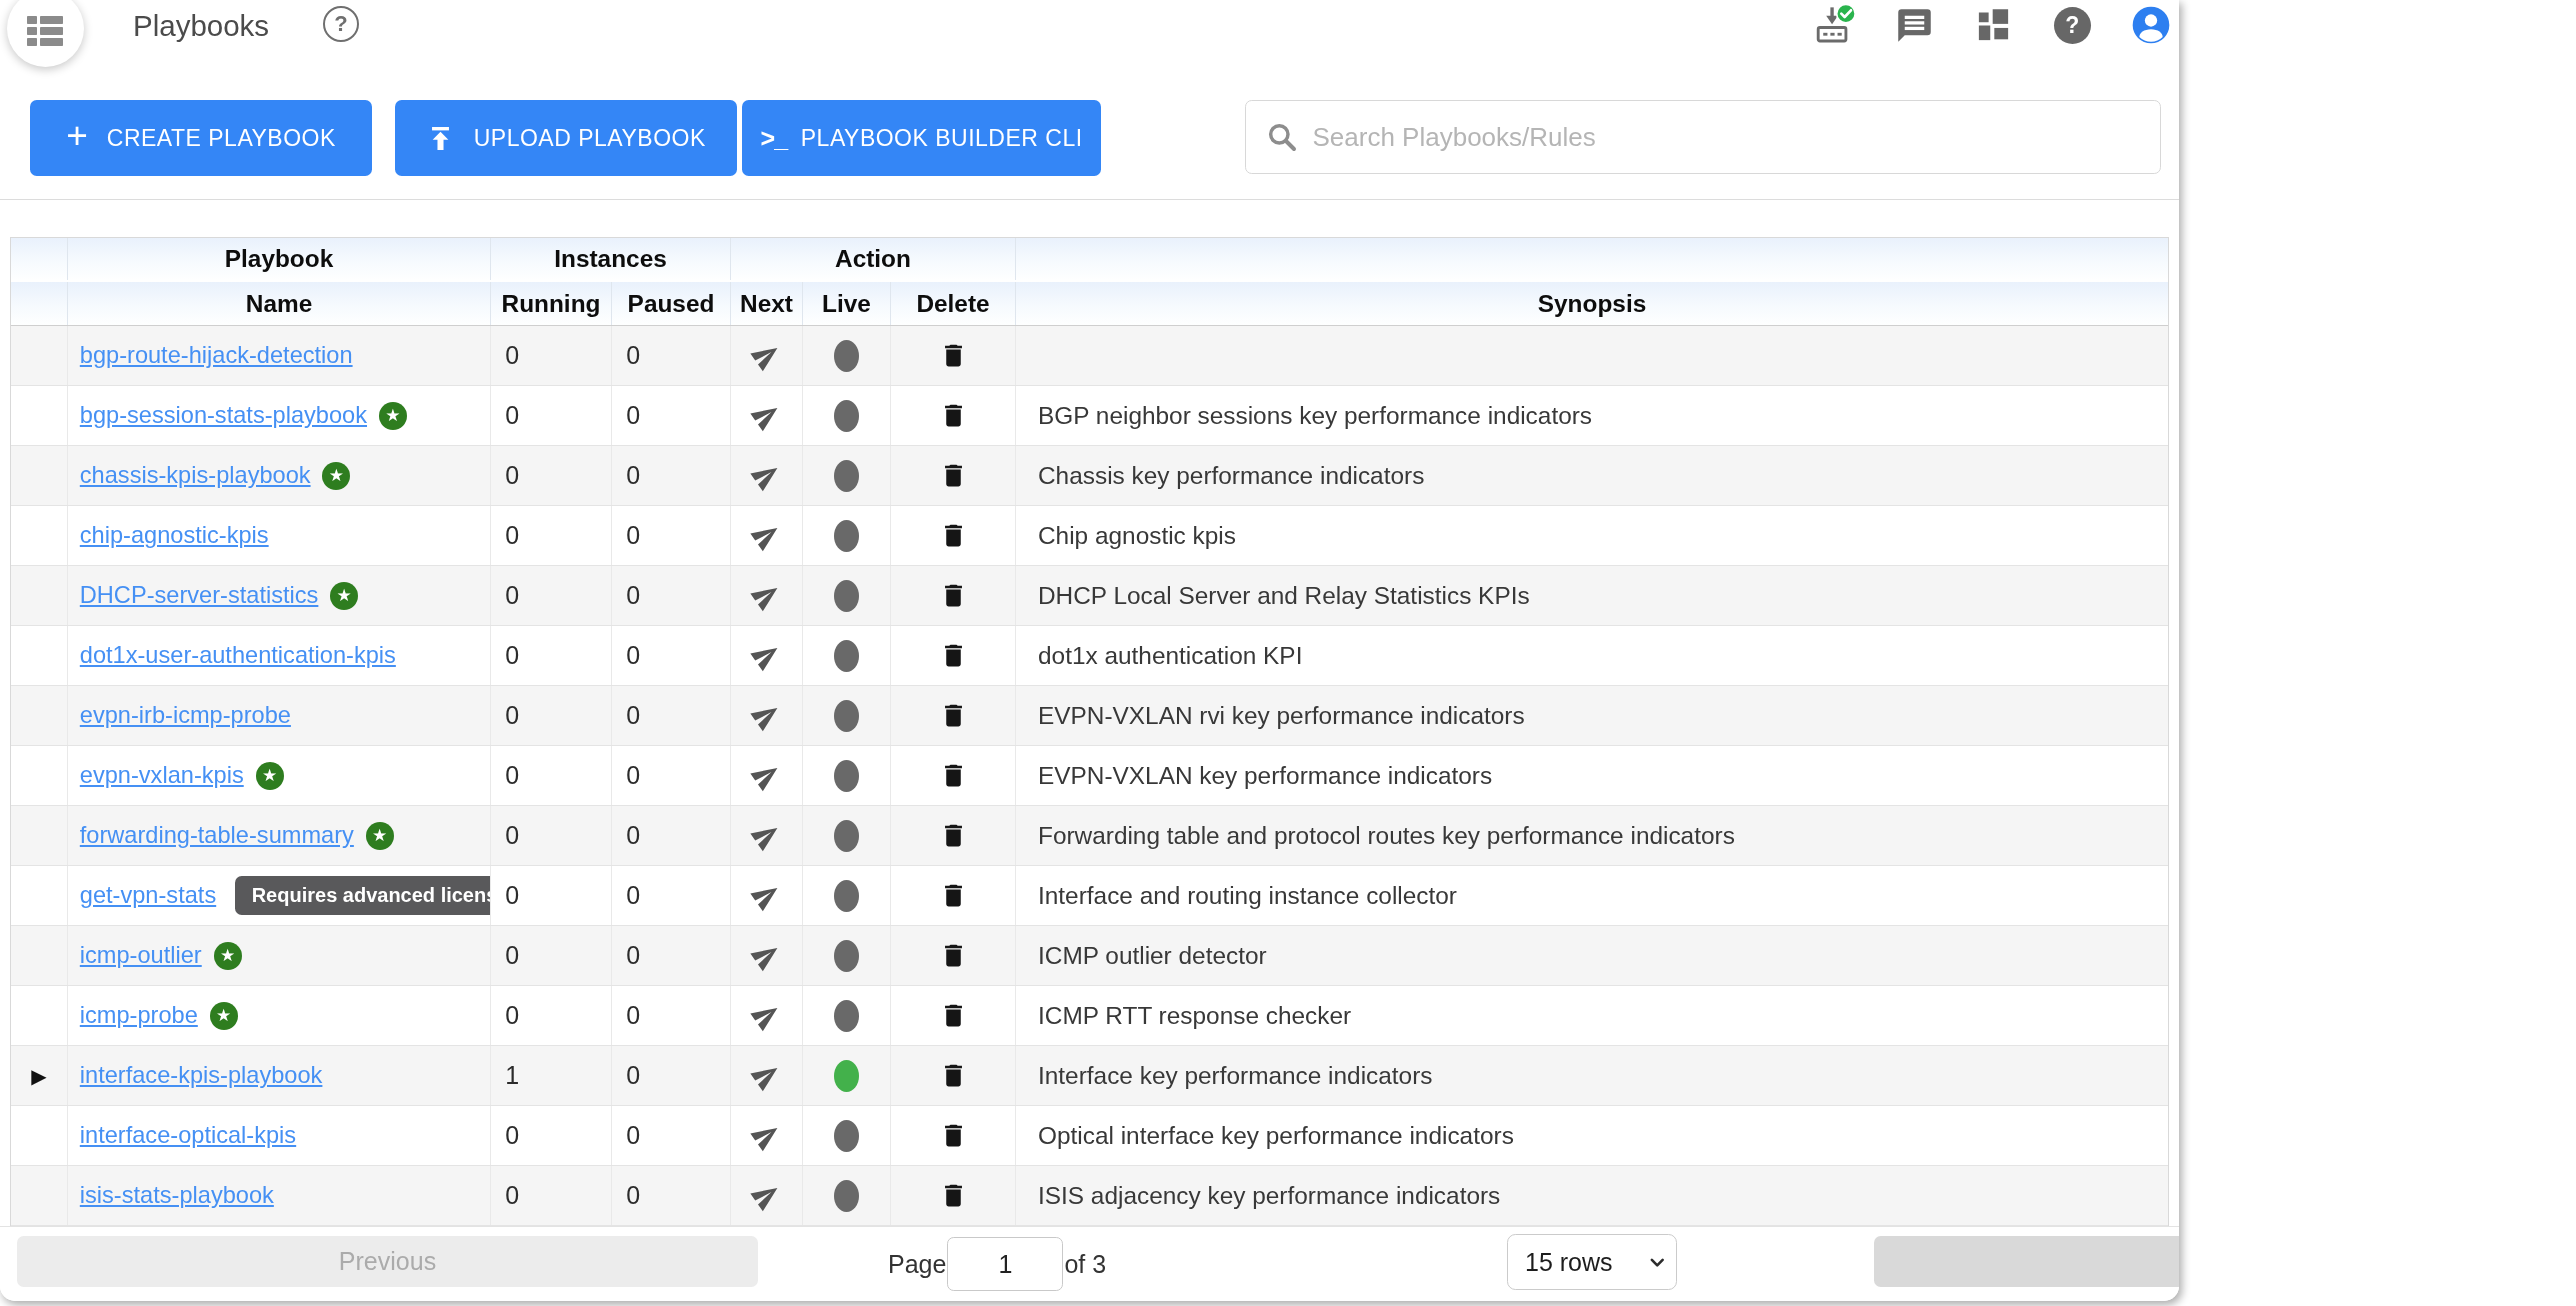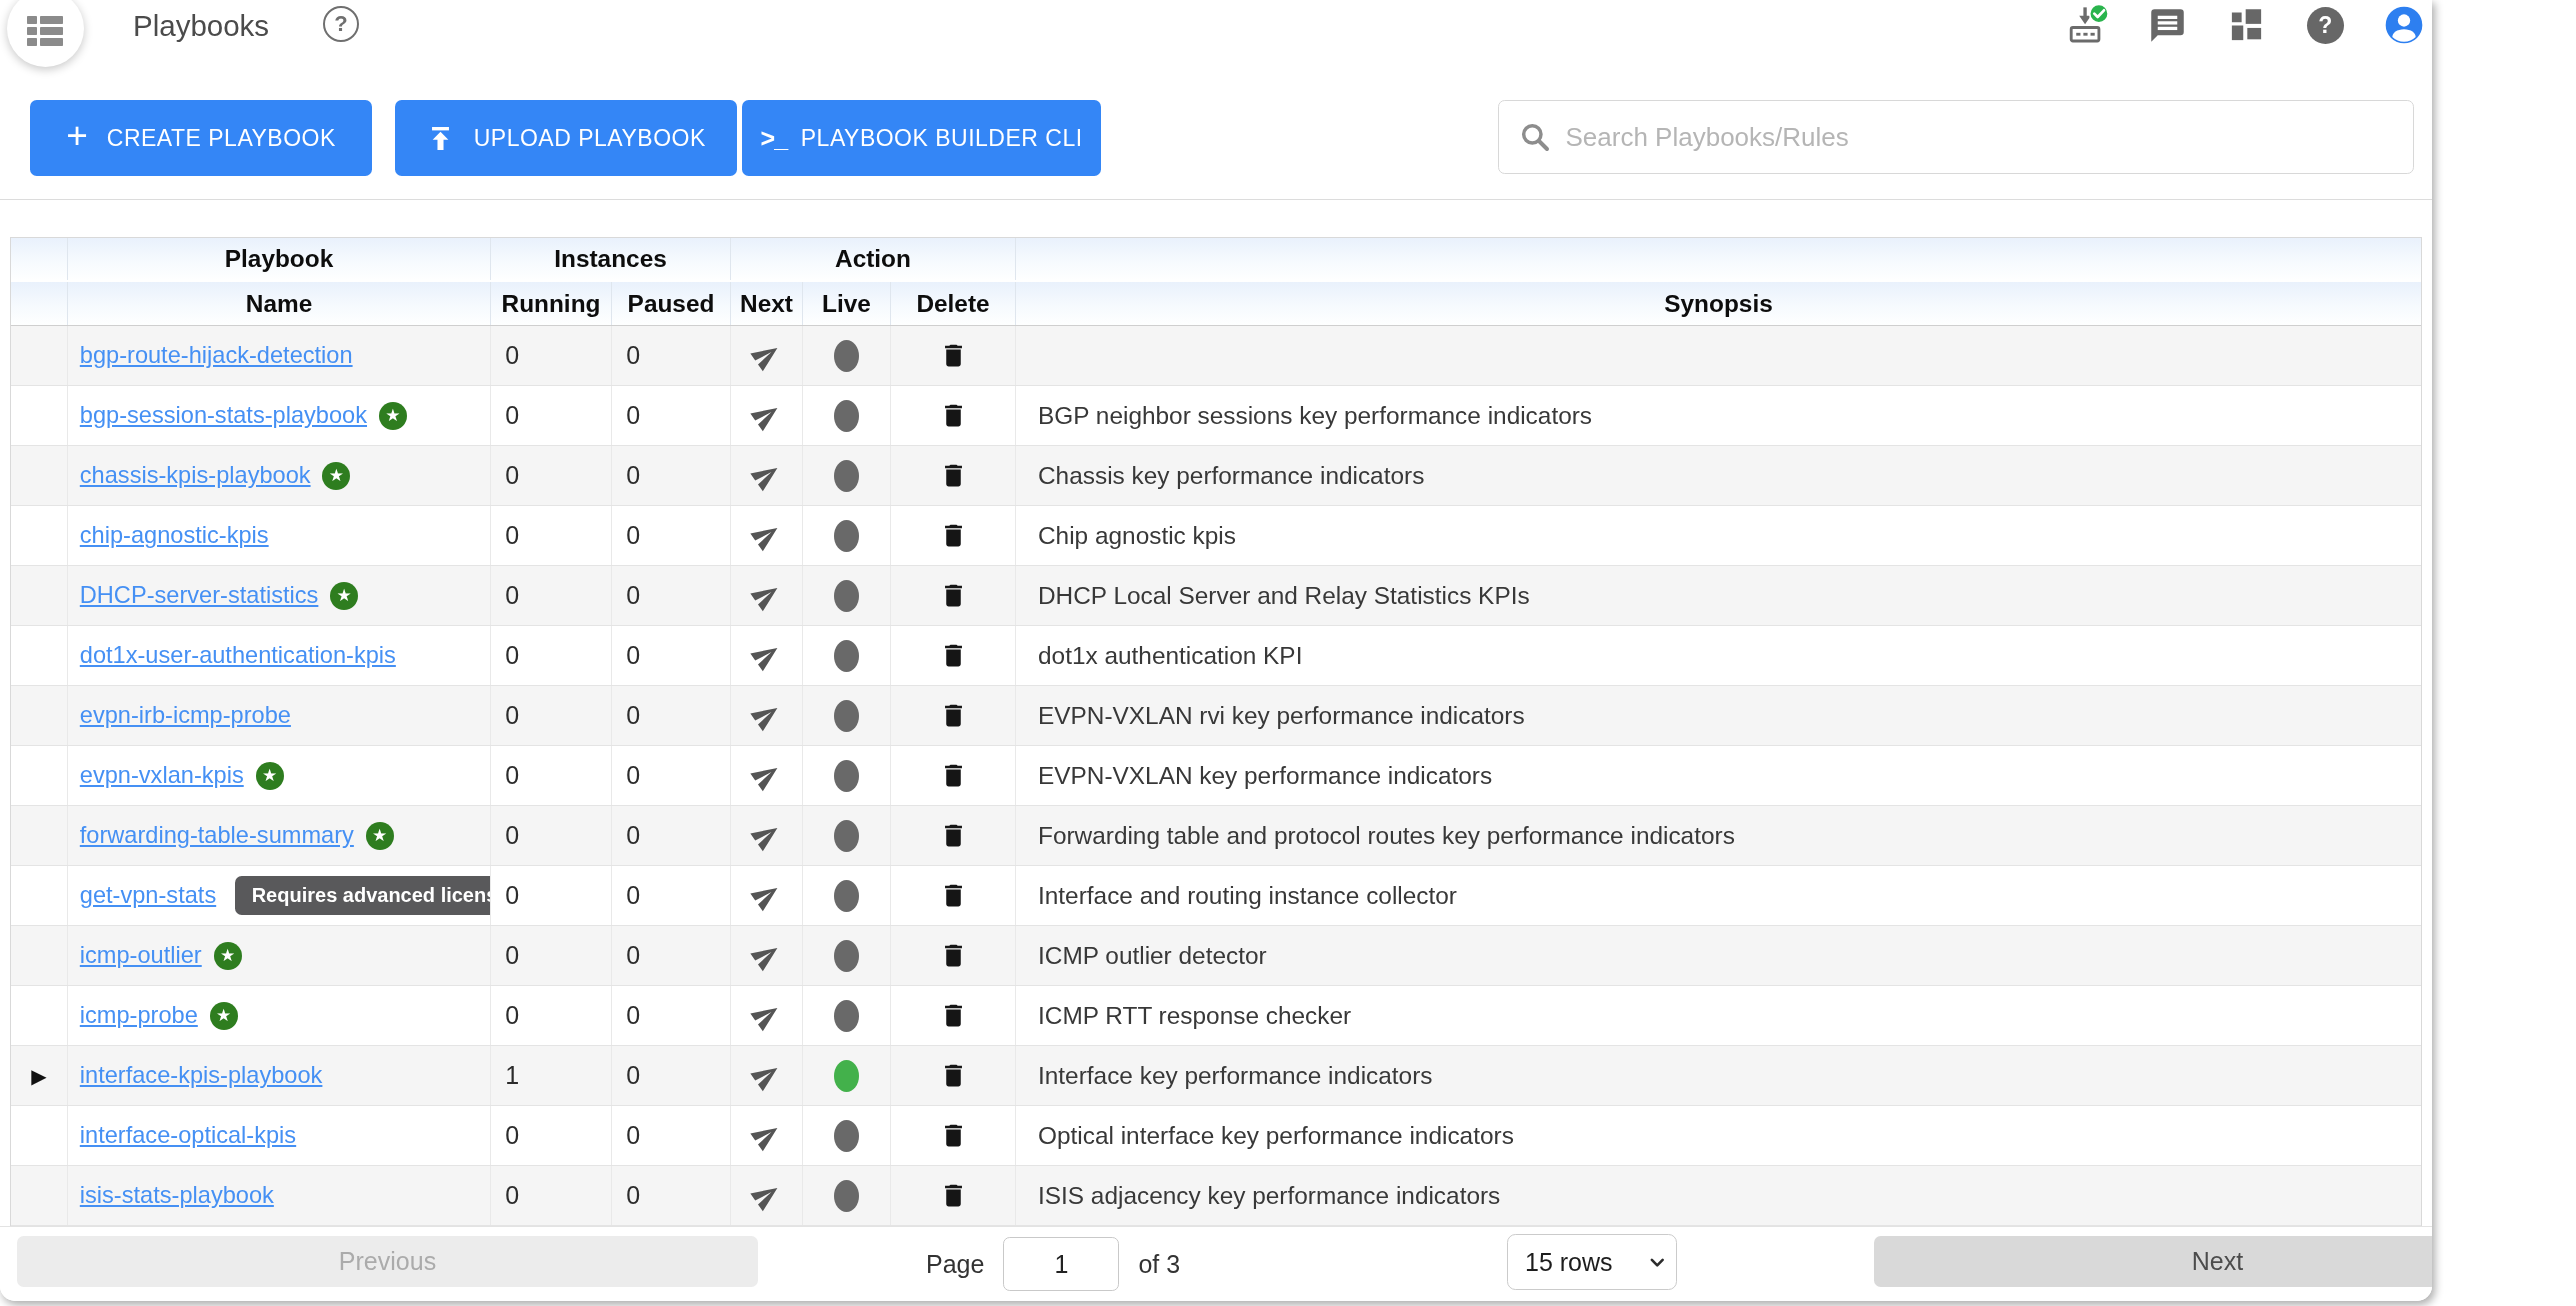--- a/index.html
+++ b/index.html
@@ -1,18 +1,18 @@
 <!DOCTYPE html>
 <html style="--accent: #3486f6; --link: #4590f4; --certified: #2e7d1f; --live_gray: #696969; --live_green: #43b14b; --tooltip_bg: #59595b;font-size:13.5px"><head>
 <meta charset="utf-8">
 <style>
   * { box-sizing: border-box; margin: 0; padding: 0; }
   html,body { width:2576px; height:1307px; background:#fff; font-family:"Liberation Sans", sans-serif; }
   .app{
-    position:absolute; left:0; top:0; width:2432px; height:1301px;
+    position:absolute; left:0; top:0; width:2179px; height:1301px;
     background:#fff; border-radius:0 0 15px 15px;
     box-shadow:2.5px 3.4px 8.4px rgba(0,0,0,.32);
     display:flex; flex-direction:column; overflow:hidden;
   }
   
   .topbar{ position:relative; height:49px; background:#fff; flex:none; z-index:10;}
   .menu-fab{
     position:absolute; left:6.7px; top:-10px; width:77px; height:77px; border-radius:50%;
     background:#fff; box-shadow:0 2.5px 10px rgba(0,0,0,.22);
     display:flex; align-items:center; justify-content:center; cursor:pointer;
@@ -81,21 +81,21 @@
   .dot{ width:25px; height:32px; border-radius:50%; background:var(--live_gray); }
   .dot.green{ background:var(--live_green); }
   .trash{ cursor:pointer; }
   .cell-syn{ padding-left:22px; font-size:24.4px; color:#383838; white-space:nowrap;}
   
   .pagination{ flex:1; position:relative; background:#fff; border-top:1.7px solid #e3e3e3; min-height:66px;}
   .pg-btn{ position:absolute; top:8.4px; height:51px; border:none; border-radius:6.7px;
     font-family:"Liberation Sans",sans-serif; font-size:25px; cursor:pointer;}
   .pg-prev{ left:17px; width:741px; background:#ececec; color:#ababab; }
   .pg-next{ left:1874px; width:687px; background:#d9d9d9; color:#4c4c4c; }
-  .pg-center{ position:absolute; left:926px; top:0; height:100%; display:flex; align-items:center; gap:19px;
+  .pg-center{ position:absolute; left:888px; top:0; height:100%; display:flex; align-items:center; gap:1px;
     font-size:25px; color:#333;}
   .pg-input{ width:116px; height:54px; border:1.7px solid #c9c9c9; border-radius:6.7px; text-align:center;
     font-size:25px; color:#222; font-family:"Liberation Sans",sans-serif; outline:none;}
   .rows-select{ position:absolute; left:1507px; top:6.7px; width:170px; height:56px;
     border:1.7px solid #cbcbcb; border-radius:8.4px; background:#fff; display:flex; align-items:center;}
   .rows-select select{ appearance:none; -webkit-appearance:none; border:none; outline:none; background:transparent;
     font-size:25px; color:#1d1d1d; font-family:"Liberation Sans",sans-serif; padding-left:17px; width:135px;}
   .caret{ position:absolute; right:10px; pointer-events:none; display:flex;}
 </style>
 </head>

